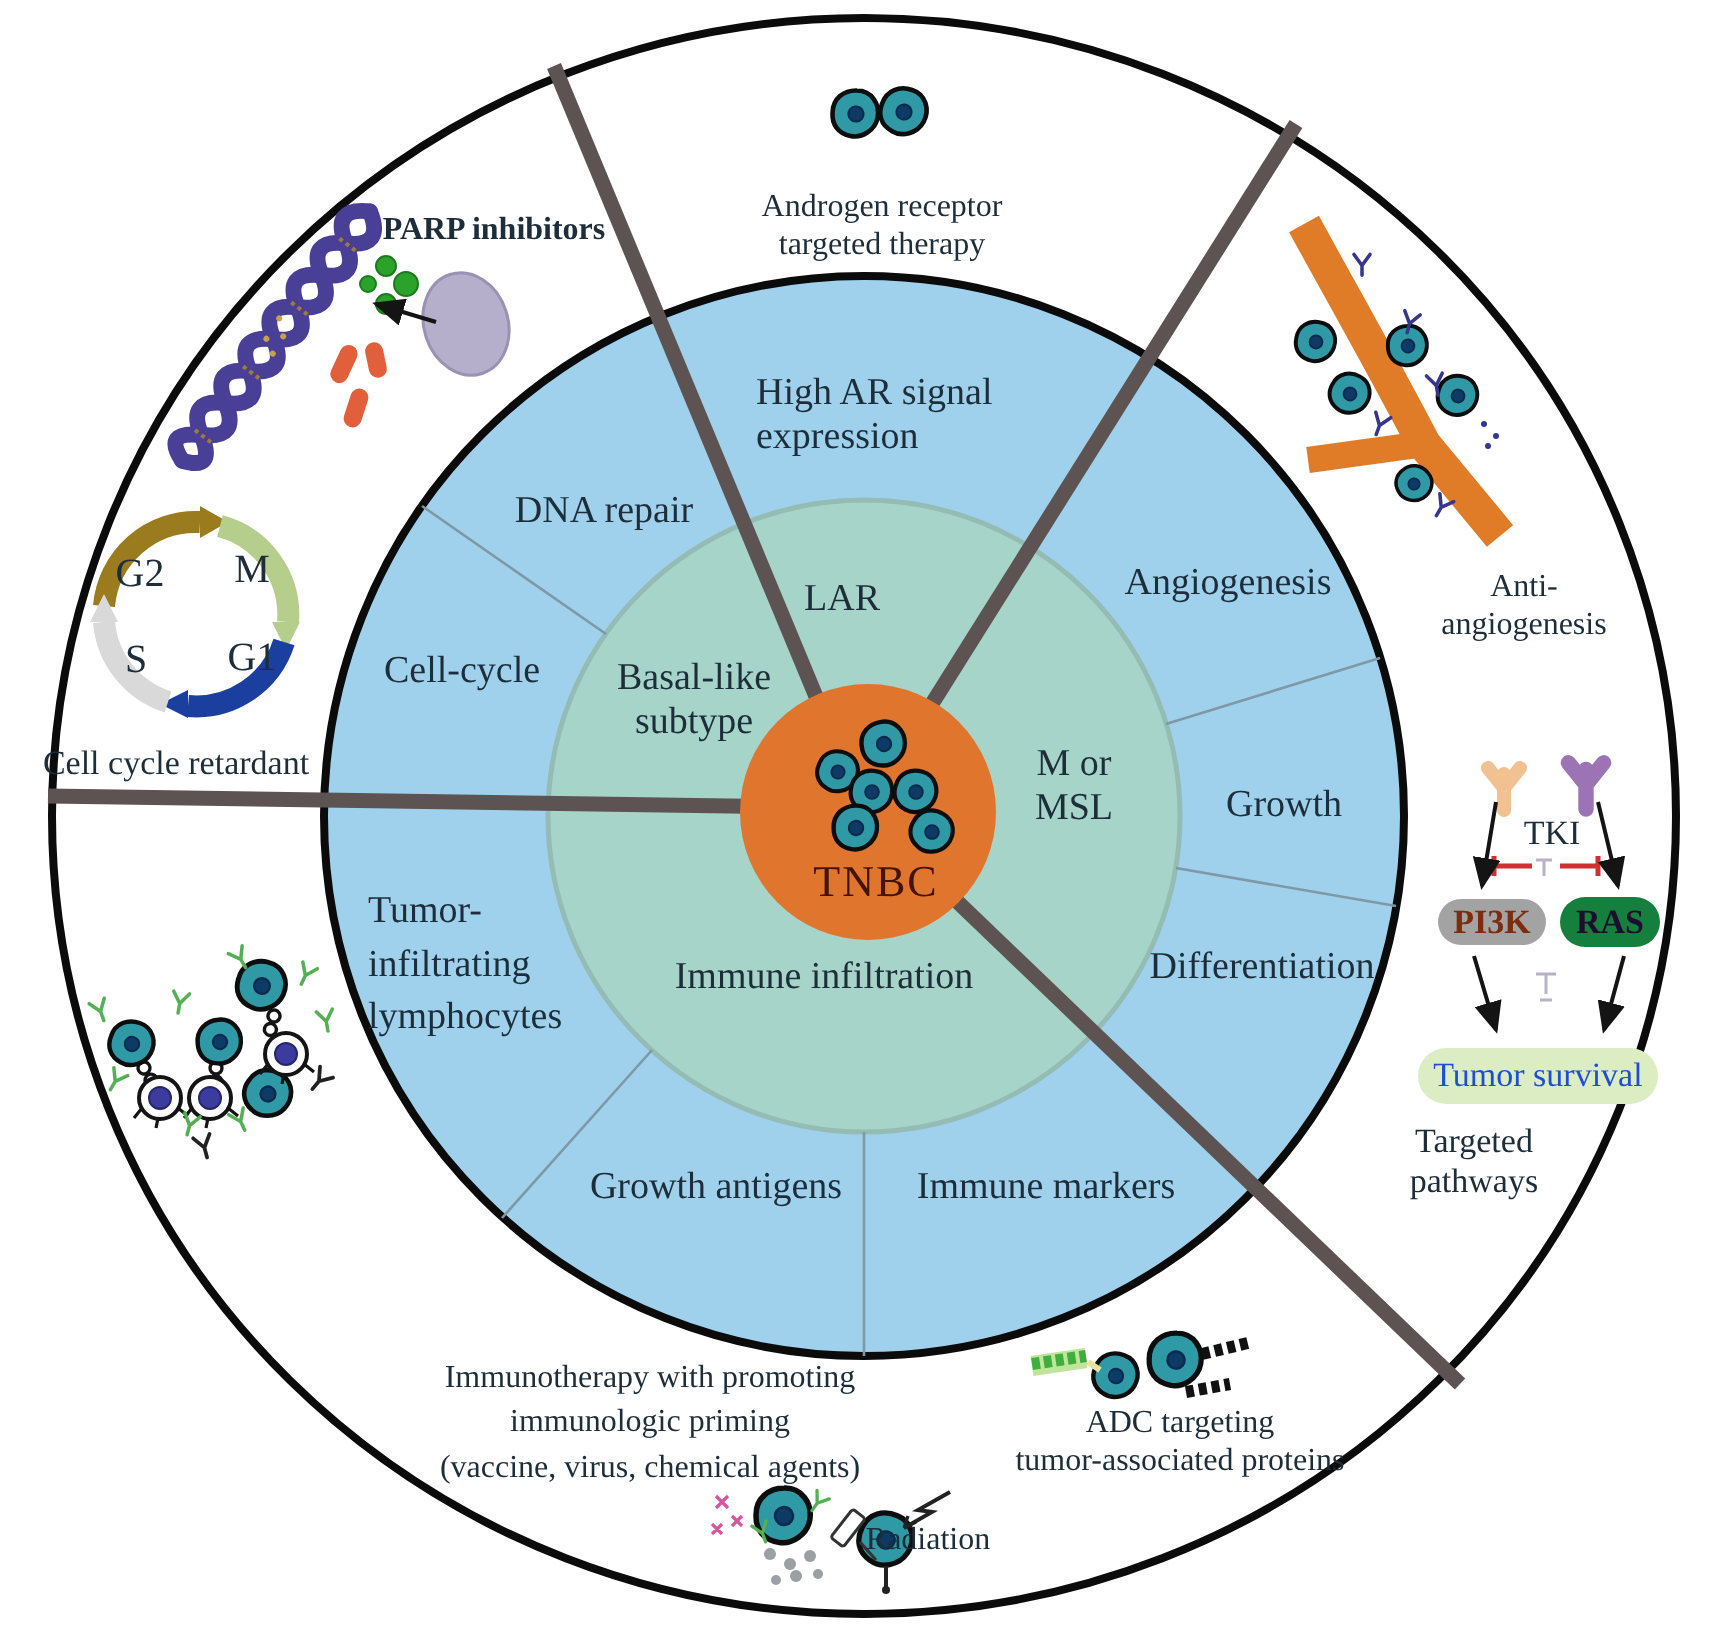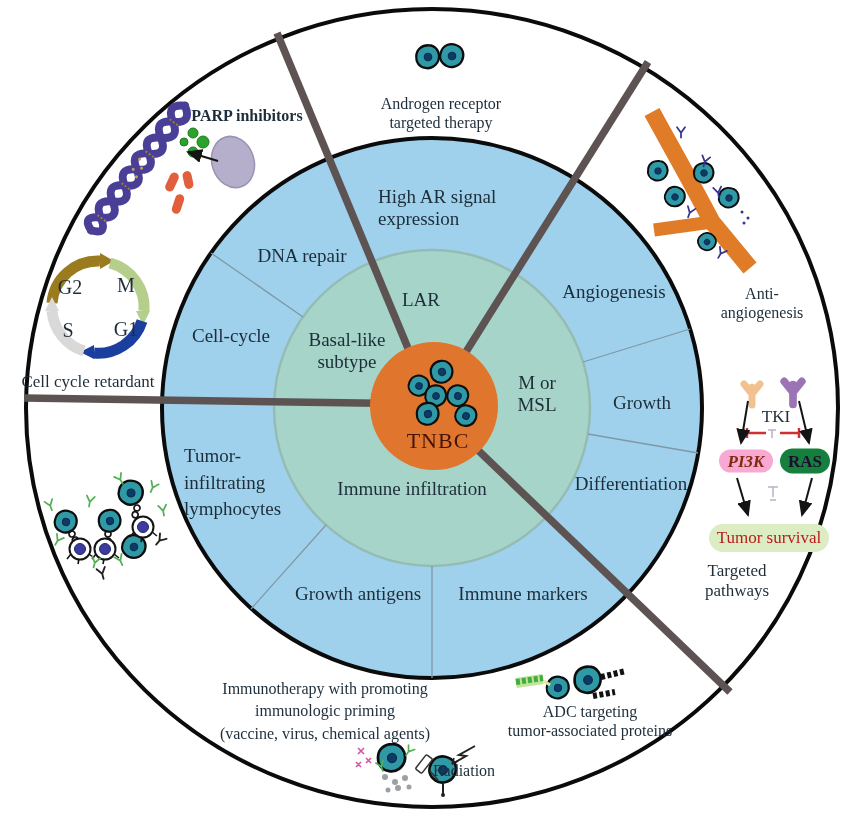--- a/index.html
+++ b/index.html
@@ -8,23 +8,23 @@
   #wheel{position:absolute;left:0;top:0;}
   .lbl{position:absolute;white-space:pre-line;text-align:center;line-height:1.18;
        transform:translate(-50%,-50%);color:#1d2d3a;}
   .lbl.left{transform:none;text-align:left;}
   .f19{font-size:19px;}
   .f17{font-size:17px;}
   .f16{font-size:16px;}
   .tnbc{font-size:22px;color:#451409;letter-spacing:1px;}
   .pill{position:absolute;transform:translate(-50%,-50%);border-radius:13px;
         display:flex;align-items:center;justify-content:center;font-weight:bold;}
-  .pi3k{width:54px;height:23px;background:#f9a8d4;color:#7d2c0e;font-size:17px;font-style:italic;}
+  .pi3k{width:54px;height:23px;background:#a3a3a3;color:#7d2c0e;font-size:17px;}
   .ras{width:50px;height:25px;background:#15803d;color:#1f0d30;font-size:17px;}
-  .surv{width:120px;height:28px;background:#dcedc3;color:#b91c1c;font-size:17px;font-weight:normal;border-radius:14px;}
+  .surv{width:120px;height:28px;background:#dcedc3;color:#1d4ed8;font-size:17px;font-weight:normal;border-radius:14px;}
   .cyc{font-size:20px;}
 </style>
 </head>
 <body>
 
 <div id="stage">
 
   <svg id="wheel" width="864" height="824" viewBox="0 0 864 824">
     <defs>
       <marker id="arr" markerWidth="9" markerHeight="7" refX="7" refY="3.5" orient="auto">

